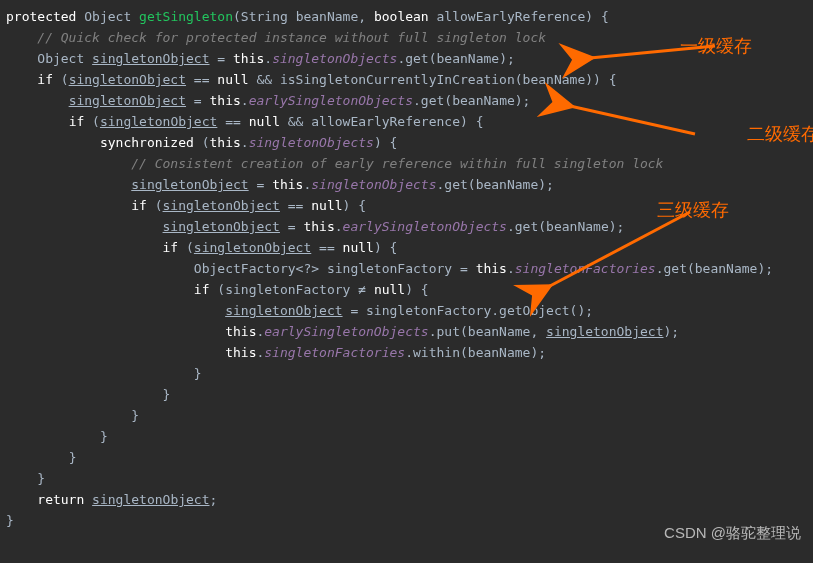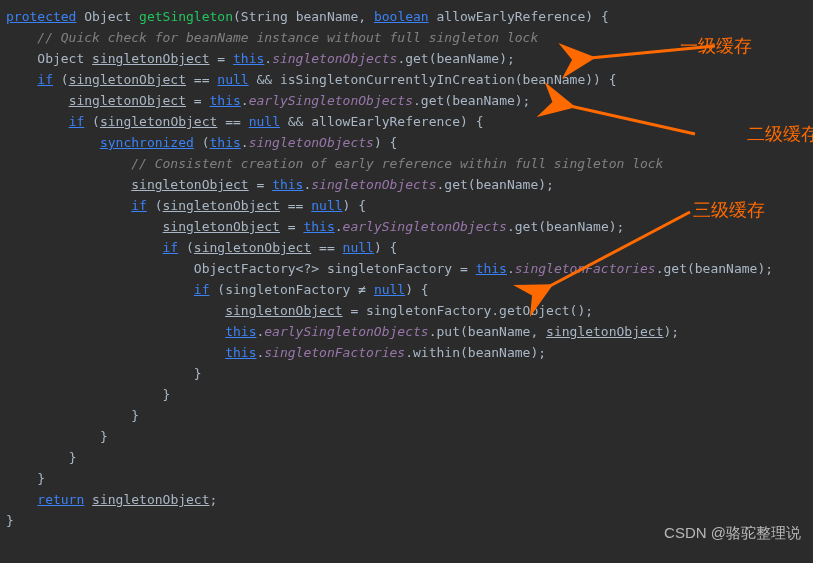--- a/index.html
+++ b/index.html
@@ -13,21 +13,21 @@
     overflow: hidden;
     position: relative;
     color: #a9b7c6;
   }
   pre.code {
     margin: 0;
     padding: 6px 0 0 6px;
     line-height: 21px;
     white-space: pre;
   }
-  .kw   { color: #3b82f6; text-decoration: underline; }               
+  .kw   { color: #ffffff; }               
   .mtd  { color: #22c55e; }               
   .fld  { color: #9876aa; font-style: italic; } 
   .cmt  { color: #808080; font-style: italic; } 
   .uvar { text-decoration: underline; }
 
   .annot {
     position: absolute;
     color: #ff6a00;
     font-family: "Microsoft YaHei", "PingFang SC", sans-serif;
     font-size: 18px;
@@ -47,21 +47,21 @@
     color: #cfcfcf;
     font-family: Liberation Sans, sans-serif;
     font-size: 15px;
     opacity: 0.85;
   }
 </style>
 </head>
 <body>
 
 <pre class="code"><span class="kw">protected</span> <span>Object</span> <span class="mtd">getSingleton</span><span>(</span><span>String</span> <span>beanName</span><span>, </span><span class="kw">boolean</span> <span>allowEarlyReference</span><span>) {</span>
-    <span class="cmt">// Quick check for beanName instance without full singleton lock</span>
+    <span class="cmt">// Quick check for protected instance without full singleton lock</span>
     <span>Object </span><span class="uvar">singletonObject</span><span> = </span><span class="kw">this</span><span>.</span><span class="fld">singletonObjects</span><span>.</span><span>get</span><span>(beanName);</span>
     <span class="kw">if</span><span> (</span><span class="uvar">singletonObject</span><span> == </span><span class="kw">null</span><span> &amp;&amp; </span><span>isSingletonCurrentlyInCreation</span><span>(beanName)) {</span>
         <span class="uvar">singletonObject</span><span> = </span><span class="kw">this</span><span>.</span><span class="fld">earlySingletonObjects</span><span>.</span><span>get</span><span>(beanName);</span>
         <span class="kw">if</span><span> (</span><span class="uvar">singletonObject</span><span> == </span><span class="kw">null</span><span> &amp;&amp; </span><span>allowEarlyReference</span><span>) {</span>
             <span class="kw">synchronized</span><span> (</span><span class="kw">this</span><span>.</span><span class="fld">singletonObjects</span><span>) {</span>
                 <span class="cmt">// Consistent creation of early reference within full singleton lock</span>
                 <span class="uvar">singletonObject</span><span> = </span><span class="kw">this</span><span>.</span><span class="fld">singletonObjects</span><span>.</span><span>get</span><span>(beanName);</span>
                 <span class="kw">if</span><span> (</span><span class="uvar">singletonObject</span><span> == </span><span class="kw">null</span><span>) {</span>
                     <span class="uvar">singletonObject</span><span> = </span><span class="kw">this</span><span>.</span><span class="fld">earlySingletonObjects</span><span>.</span><span>get</span><span>(beanName);</span>
                     <span class="kw">if</span><span> (</span><span class="uvar">singletonObject</span><span> == </span><span class="kw">null</span><span>) {</span>
@@ -86,15 +86,15 @@
       <path d="M12,0 L0,6 L12,12 L8,6 Z" fill="#ff6a00"></path>
     </marker>
   </defs>
   <line x1="715" y1="46" x2="590" y2="58" stroke="#ff6a00" stroke-width="3" marker-end="url(#ah)"></line>
   <line x1="695" y1="134" x2="570" y2="106" stroke="#ff6a00" stroke-width="3" marker-end="url(#ah)"></line>
   <line x1="690" y1="212" x2="548" y2="287" stroke="#ff6a00" stroke-width="3" marker-end="url(#ah)"></line>
 </svg>
 
 <div class="annot" style="left:680px; top:34px;">一级缓存</div>
 <div class="annot" style="left:703px; top:122px;margin-left:44px;">二级缓存</div>
-<div class="annot" style="left:693px; top:198px;">三级缓存</div>
+<div class="annot" style="left:657px; top:198px;">三级缓存</div>
 
 <div class="watermark">CSDN @骆驼整理说</div>
 
 </body></html>

